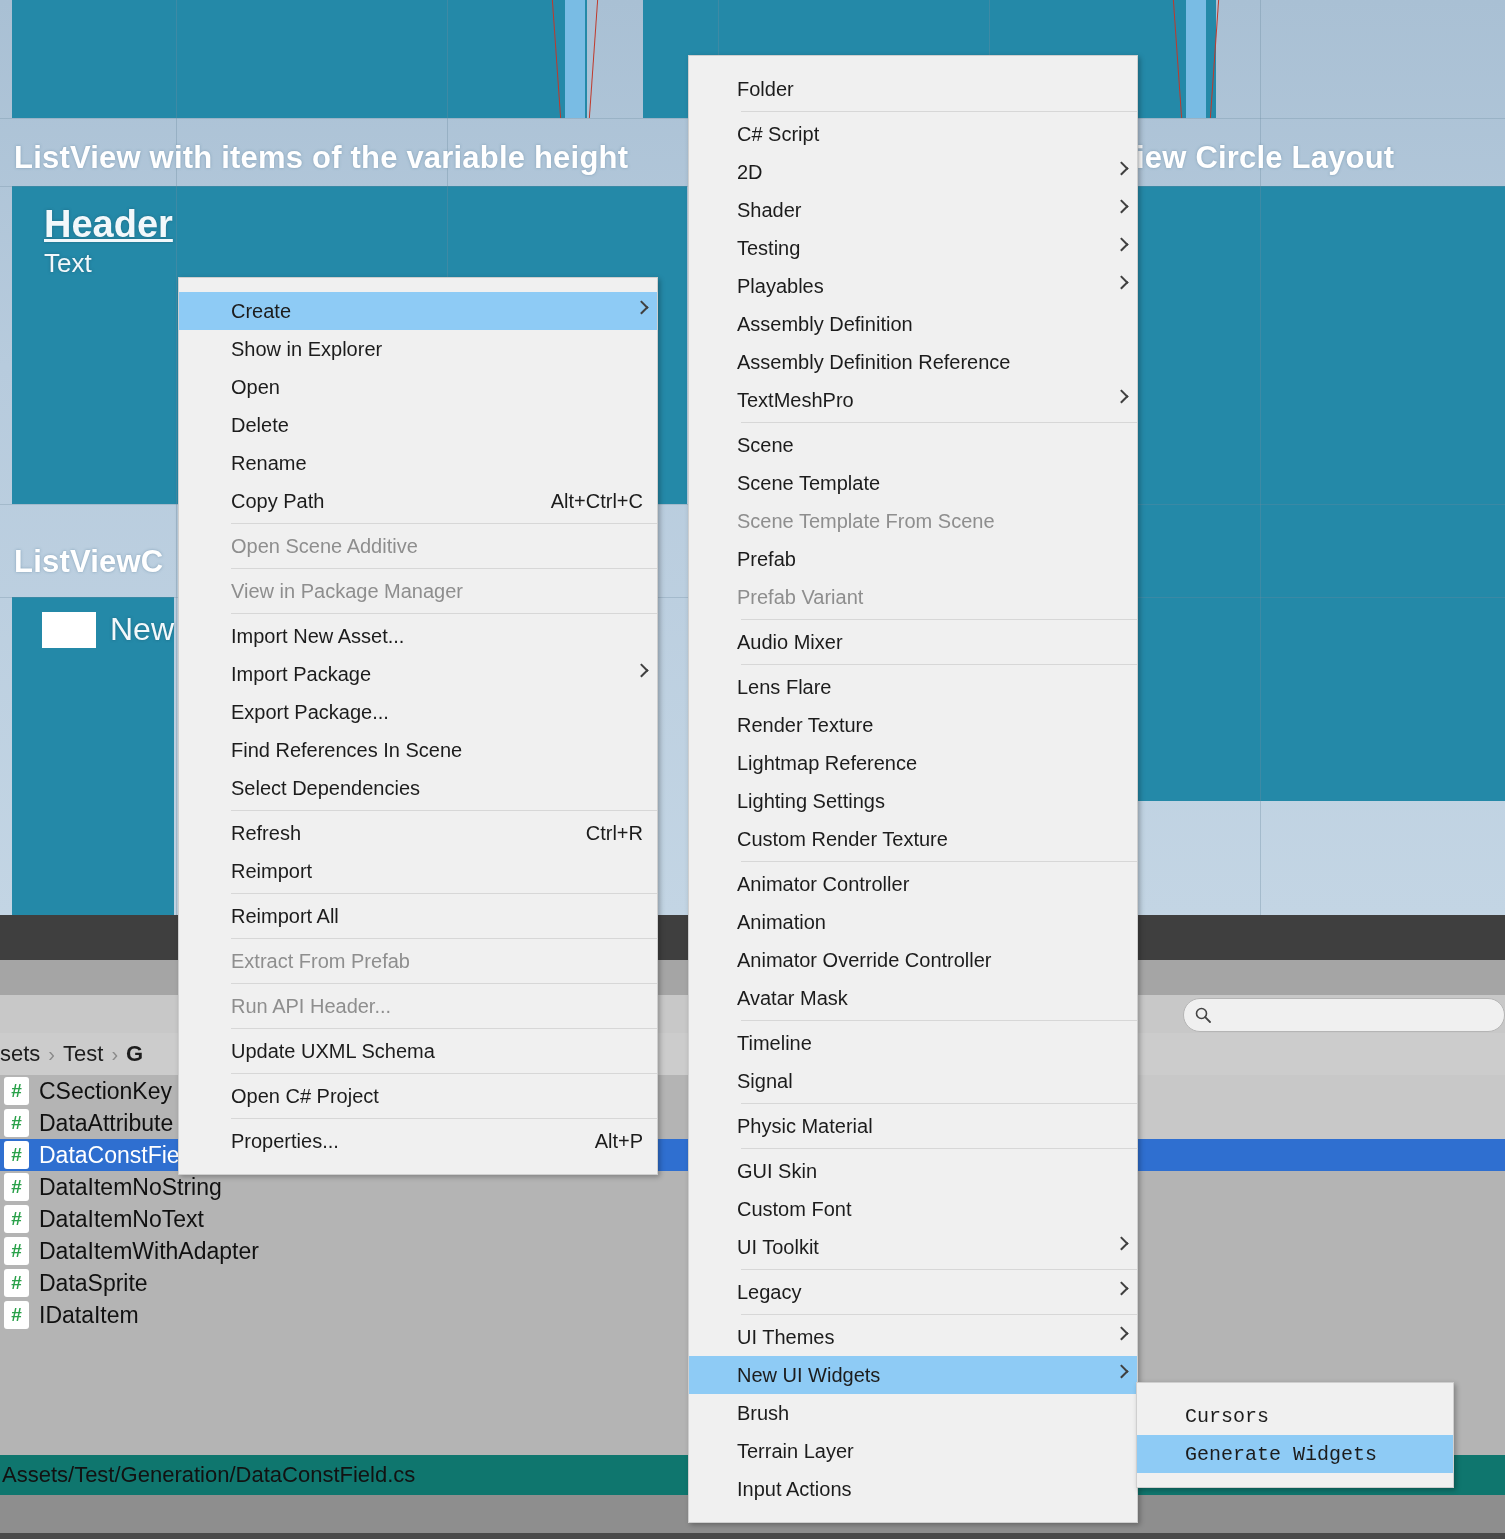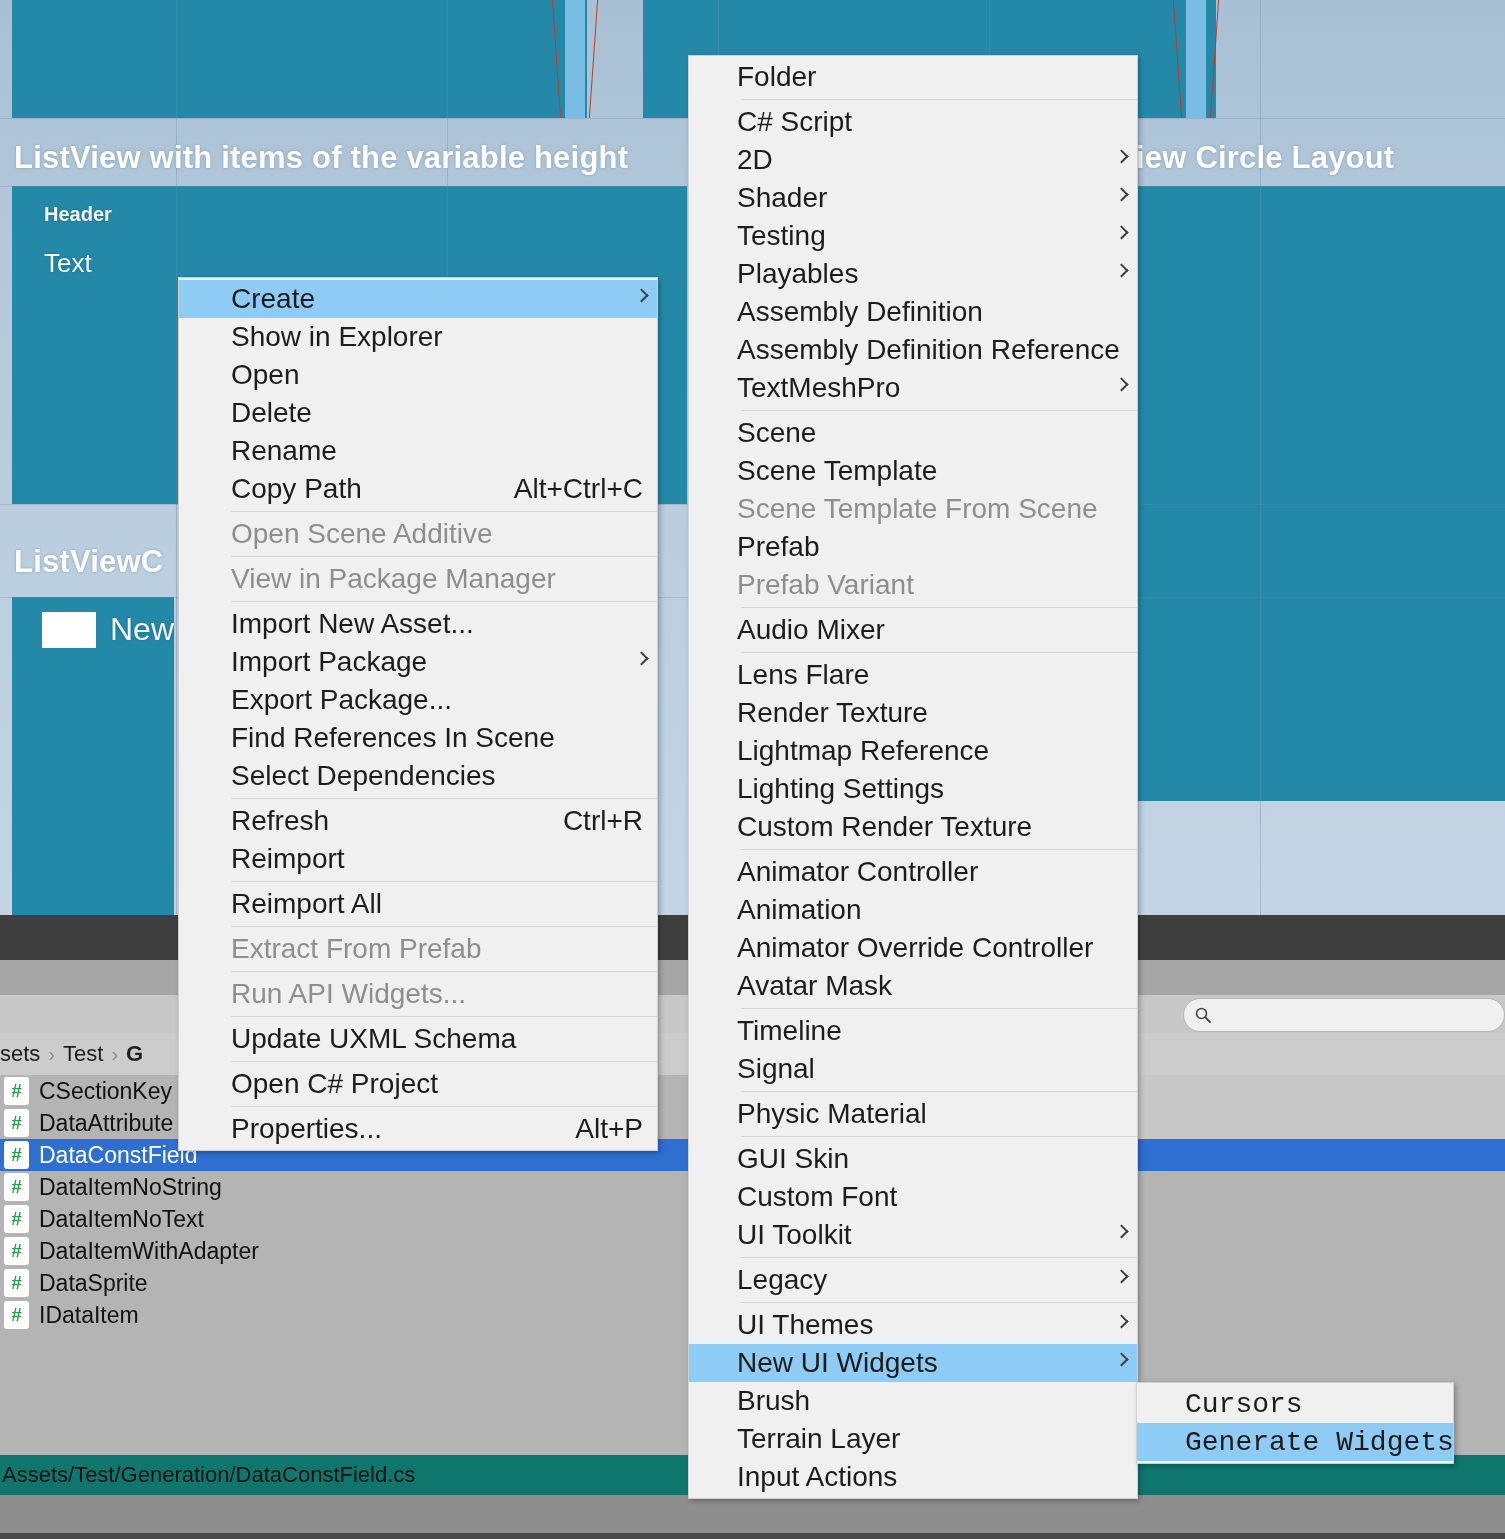--- a/index.html
+++ b/index.html
@@ -93,22 +93,22 @@
     display:flex; align-items:center; padding-left:10px;
   }
   .rp-band { position:absolute; }
 
   
   .menu {
     position: absolute;
     background: #f0f0f0;
     border: 1px solid #cfcfcf;
     box-shadow: 2px 2px 5px rgba(0,0,0,.28);
-    padding: 2px 0;
-    font-size: 28px;
+    padding: 14px 0;
+    font-size: 20px;
     color: #1c1c1c;
     z-index: 40;
   }
   .mi {
     position: relative;
     display: flex;
     align-items: center;
     height: 38px;
     padding: 0 14px 0 52px;
     white-space: nowrap;
@@ -170,21 +170,21 @@
     <div class="grid-h" style="top:504px;"></div>
     <div class="grid-h" style="top:597px;"></div>
 
     <div class="spike" style="left:565px;top:0;height:118px;"></div>
     <div class="spike" style="left:1186px;top:0;height:118px;"></div>
 
     <div class="gv-title" style="left:14px;top:140px;">ListView with items of the variable height</div>
     <div class="gv-title" style="left:1136px;top:140px;">iew Circle Layout</div>
     <div class="gv-title" style="left:14px;top:544px;">ListViewC</div>
 
-    <div class="gv-label" style="left:44px;top:203px;font-size:20px;font-weight:bold;">Header</div>
+    <div class="gv-label" style="left:44px;top:203px;font-size:38px;font-weight:bold;text-decoration:underline;">Header</div>
     <div class="gv-label" style="left:44px;top:248px;font-size:26px;">Text</div>
     <div class="white-chip" style="left:42px;top:612px;width:54px;height:36px;"></div>
     <div class="gv-label" style="left:110px;top:611px;font-size:32px;">New</div>
 
     <div class="pb-darkbar" style="left:0;top:915px;width:1505px;height:45px;"></div>
     <div class="pb-toolbar" style="left:0;top:960px;width:1505px;height:35px;"></div>
     <div class="pb-search-row" style="left:0;top:995px;width:1505px;height:38px;"></div>
 
     <div class="rp-search" style="left:1183px;top:998px;width:322px;">
       <span style="display:inline-flex;">
@@ -308,21 +308,21 @@
       <div class="sep"></div>
       <div class="mi">
         <span class="lbl">Reimport All</span>
       </div>
       <div class="sep"></div>
       <div class="mi dis">
         <span class="lbl">Extract From Prefab</span>
       </div>
       <div class="sep"></div>
       <div class="mi dis">
-        <span class="lbl">Run API Widgets...</span>
+        <span class="lbl">Run API Header...</span>
       </div>
       <div class="sep"></div>
       <div class="mi">
         <span class="lbl">Update UXML Schema</span>
       </div>
       <div class="sep"></div>
       <div class="mi">
         <span class="lbl">Open C# Project</span>
       </div>
       <div class="sep"></div>

